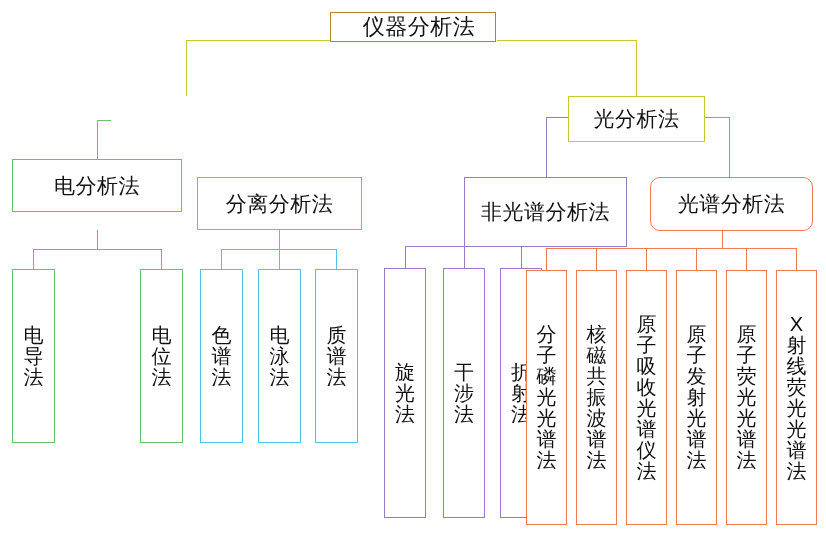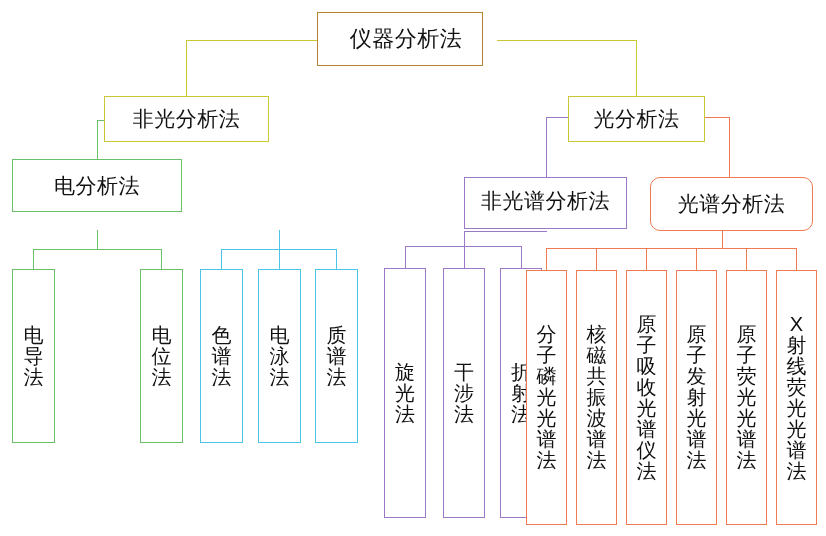--- a/index.html
+++ b/index.html
@@ -104,38 +104,38 @@
 
   <div class="seg v" style="left:722px; top:231px; height:17px; border-left-color:#ef7b52;"></div>
   <div class="seg h" style="left:546px; top:248px; width:250px; border-top-color:#ef7b52;"></div>
   <div class="seg v" style="left:546px; top:248px; height:22px; border-left-color:#ef7b52;"></div>
   <div class="seg v" style="left:596px; top:248px; height:22px; border-left-color:#ef7b52;"></div>
   <div class="seg v" style="left:646px; top:248px; height:22px; border-left-color:#ef7b52;"></div>
   <div class="seg v" style="left:696px; top:248px; height:22px; border-left-color:#ef7b52;"></div>
   <div class="seg v" style="left:746px; top:248px; height:22px; border-left-color:#ef7b52;"></div>
   <div class="seg v" style="left:796px; top:248px; height:22px; border-left-color:#ef7b52;"></div>
 
-  <div class="node horiz root" style="left:317px; top:12px; width:166px; height:54px; border-color:#b5822e;padding-left:12px;">
+  <div class="node horiz root" style="left:330px; top:12px; width:166px; height:30px; border-color:#b5822e;padding-left:12px;">
     <span class="label">仪器分析法</span>
   </div>
 
-  <div class="node horiz" style="left:104px; top:96px; width:165px; height:46px; border-color:#c8c832;">
-    <span class="label">非光分析法</span>
-  </div>
 
   <div class="node horiz" style="left:568px; top:96px; width:137px; height:46px; border-color:#c8c832;">
     <span class="label">光分析法</span>
   </div>
 
   <div class="node horiz" style="left:12px; top:159px; width:170px; height:53px; border-color:#6abf69;">
     <span class="label">电分析法</span>
   </div>
 
+  <div class="node horiz" style="left:197px; top:177px; width:165px; height:53px; border-color:#4ec3e8;">
+    <span class="label">分离分析法</span>
+  </div>
 
-  <div class="node horiz" style="left:464px; top:177px; width:163px; height:52px; border-color:#9b79c6;font-family:Liberation Mono, monospace;">
+  <div class="node horiz" style="left:464px; top:177px; width:163px; height:70px; border-color:#9b79c6;">
     <span class="label">非光谱分析法</span>
   </div>
 
   <div class="node horiz" style="left:650px; top:177px; width:163px; height:54px; border-color:#ef7b52;border-radius:10px;">
     <span class="label">光谱分析法</span>
   </div>
 
   <div class="node vert" style="left:12px; top:269px; width:43px; height:174px; border-color:#6abf69;">
     <span class="label vchars"><span class="ch">电</span><span class="ch">导</span><span class="ch">法</span></span>
   </div>

